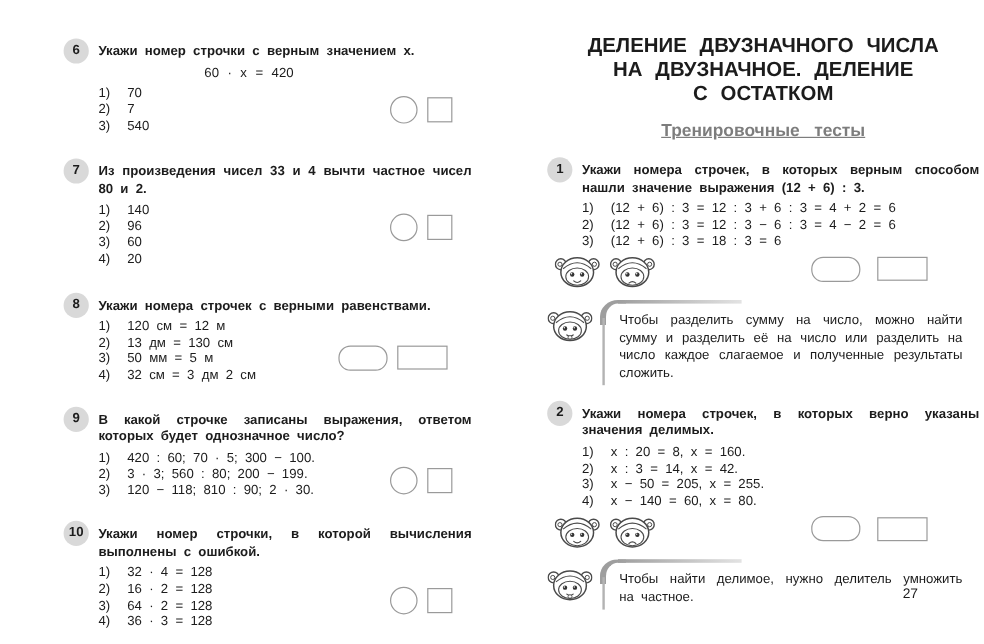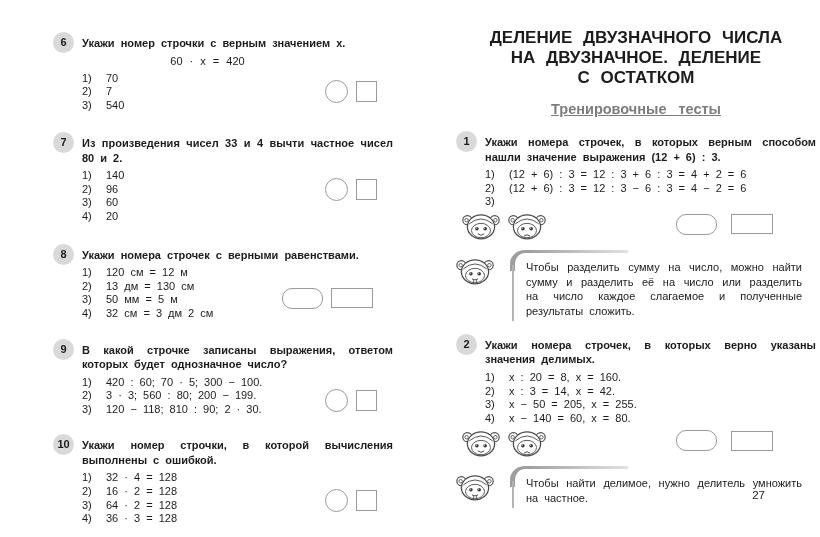--- a/index.html
+++ b/index.html
@@ -39,21 +39,21 @@
   .heading { font-weight:bold; font-size:17px; line-height:20px; text-align:center; word-spacing:6px; }
   .subtitle { text-align:center; color:#7d7d7d; font-weight:bold; font-size:14.5px;
               word-spacing:8px; margin:13px 0 14px 0;text-decoration:underline; }
 
   
   .monkeys-row { position:relative; height:33px; margin:2px 0 7px 6px; display:flex; align-items:center; }
   .monkey { width:38px; height:30px; margin-right:8px; }
   .answers-r { position:absolute; right:43px; top:4px; display:flex; align-items:center; gap:14px; }
 
   
-  .tip { display:flex; margin:0 0 11px 0;gap:10px; }
+  .tip { display:flex; margin:0 0 11px 0; }
   .tip-monkey { flex:0 0 38px; width:38px; height:30px; margin:6px 6px 0 0; }
   .tip-box { position:relative; flex:1; padding:10px 14px 4px 16px; }
   .tip-corner { position:absolute; left:0; top:0; width:17px; height:18px;
                 border-top:3px solid #9e9e9e; border-left:5px solid #9e9e9e;
                 border-top-left-radius:15px 14px; }
   .tip-topline { position:absolute; left:15px; top:0; width:103px; height:3px;
                  background:linear-gradient(to right,#9e9e9e,#e3e3e3); }
   .tip-leftline { position:absolute; left:1.5px; top:15px; bottom:2px; width:2.5px; background:#b3b3b3; }
   .tip-text { font-size:11px; line-height:14.8px; text-align:justify; word-spacing:3px; }
 
@@ -255,20 +255,21 @@
           <div class="opt">
             <span class="opt-n">1)</span>
             <span class="opt-t">(12 + 6) : 3 = 12 : 3 + 6 : 3 = 4 + 2 = 6</span>
           </div>
           <div class="opt">
             <span class="opt-n">2)</span>
             <span class="opt-t">(12 + 6) : 3 = 12 : 3 − 6 : 3 = 4 − 2 = 6</span>
           </div>
           <div class="opt">
             <span class="opt-n">3)</span>
+            <span class="opt-t">(12 + 6) : 3 = 18 : 3 = 6</span>
           </div>
         </div>
       </div>
     </section>
 
     <div class="monkeys-row">
       <svg class="monkey">
           <use href="#m-happy"></use>
         </svg>
       <svg class="monkey">

